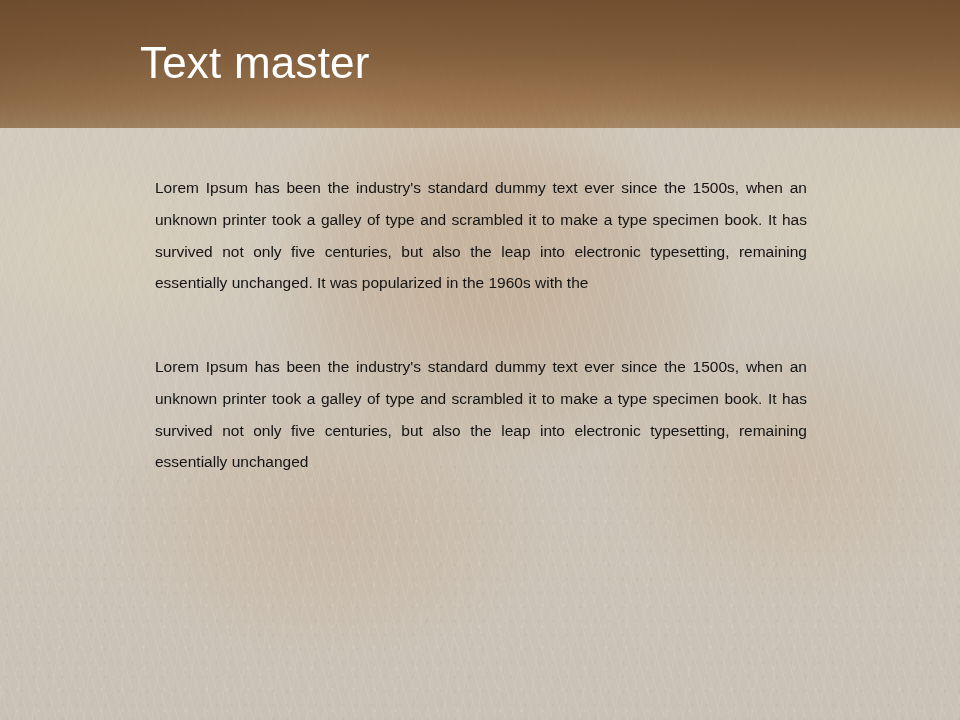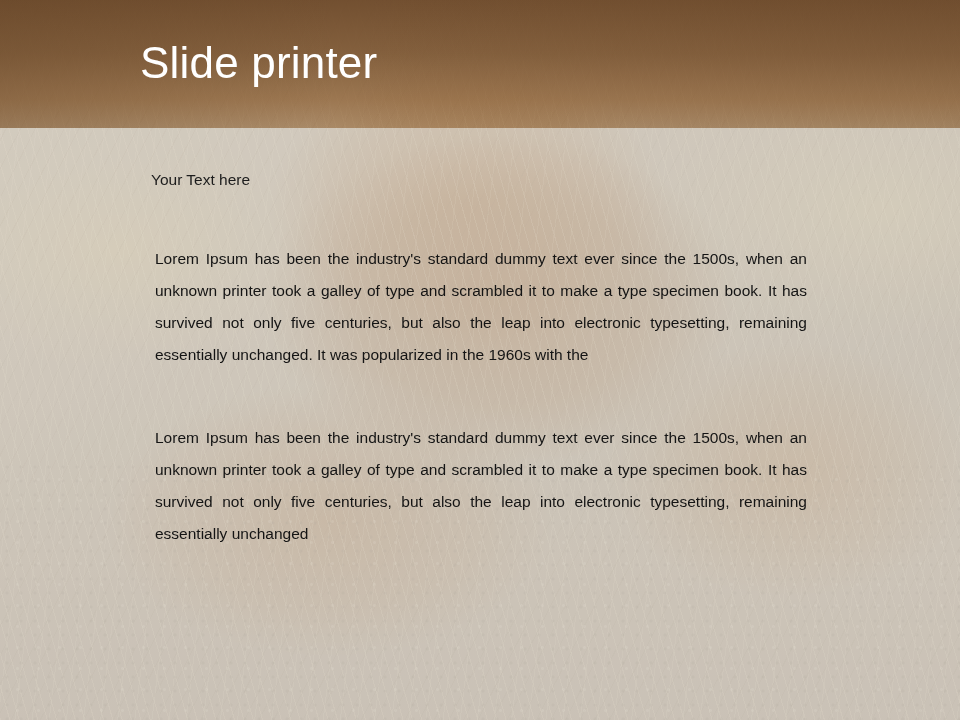--- a/index.html
+++ b/index.html
@@ -128,24 +128,23 @@
 </head>
 <body>
 
 <div class="slide">
 
   <div class="photo"></div>
   <div class="veil"></div>
 
   <div class="title-band">
     <div class="band-shade"></div>
-    <div class="slide-title">Slide printer</div>
+    <div class="slide-title">Text master</div>
   </div>
 
   <div class="body-area">
-    <p class="subhead">Your Text here</p>
 
     <p class="para first">Lorem Ipsum has been the industry's standard dummy text ever since the 1500s, when an unknown printer took a galley of type and scrambled it to make a type specimen book. It has survived not only five centuries, but also the leap into electronic typesetting, remaining essentially unchanged. It was popularized in the 1960s with the</p>
 
     <p class="para second">Lorem Ipsum has been the industry's standard dummy text ever since the 1500s, when an unknown printer took a galley of type and scrambled it to make a type specimen book. It has survived not only five centuries, but also the leap into electronic typesetting, remaining essentially unchanged</p>
   </div>
 
 </div>
 
 </body></html>

